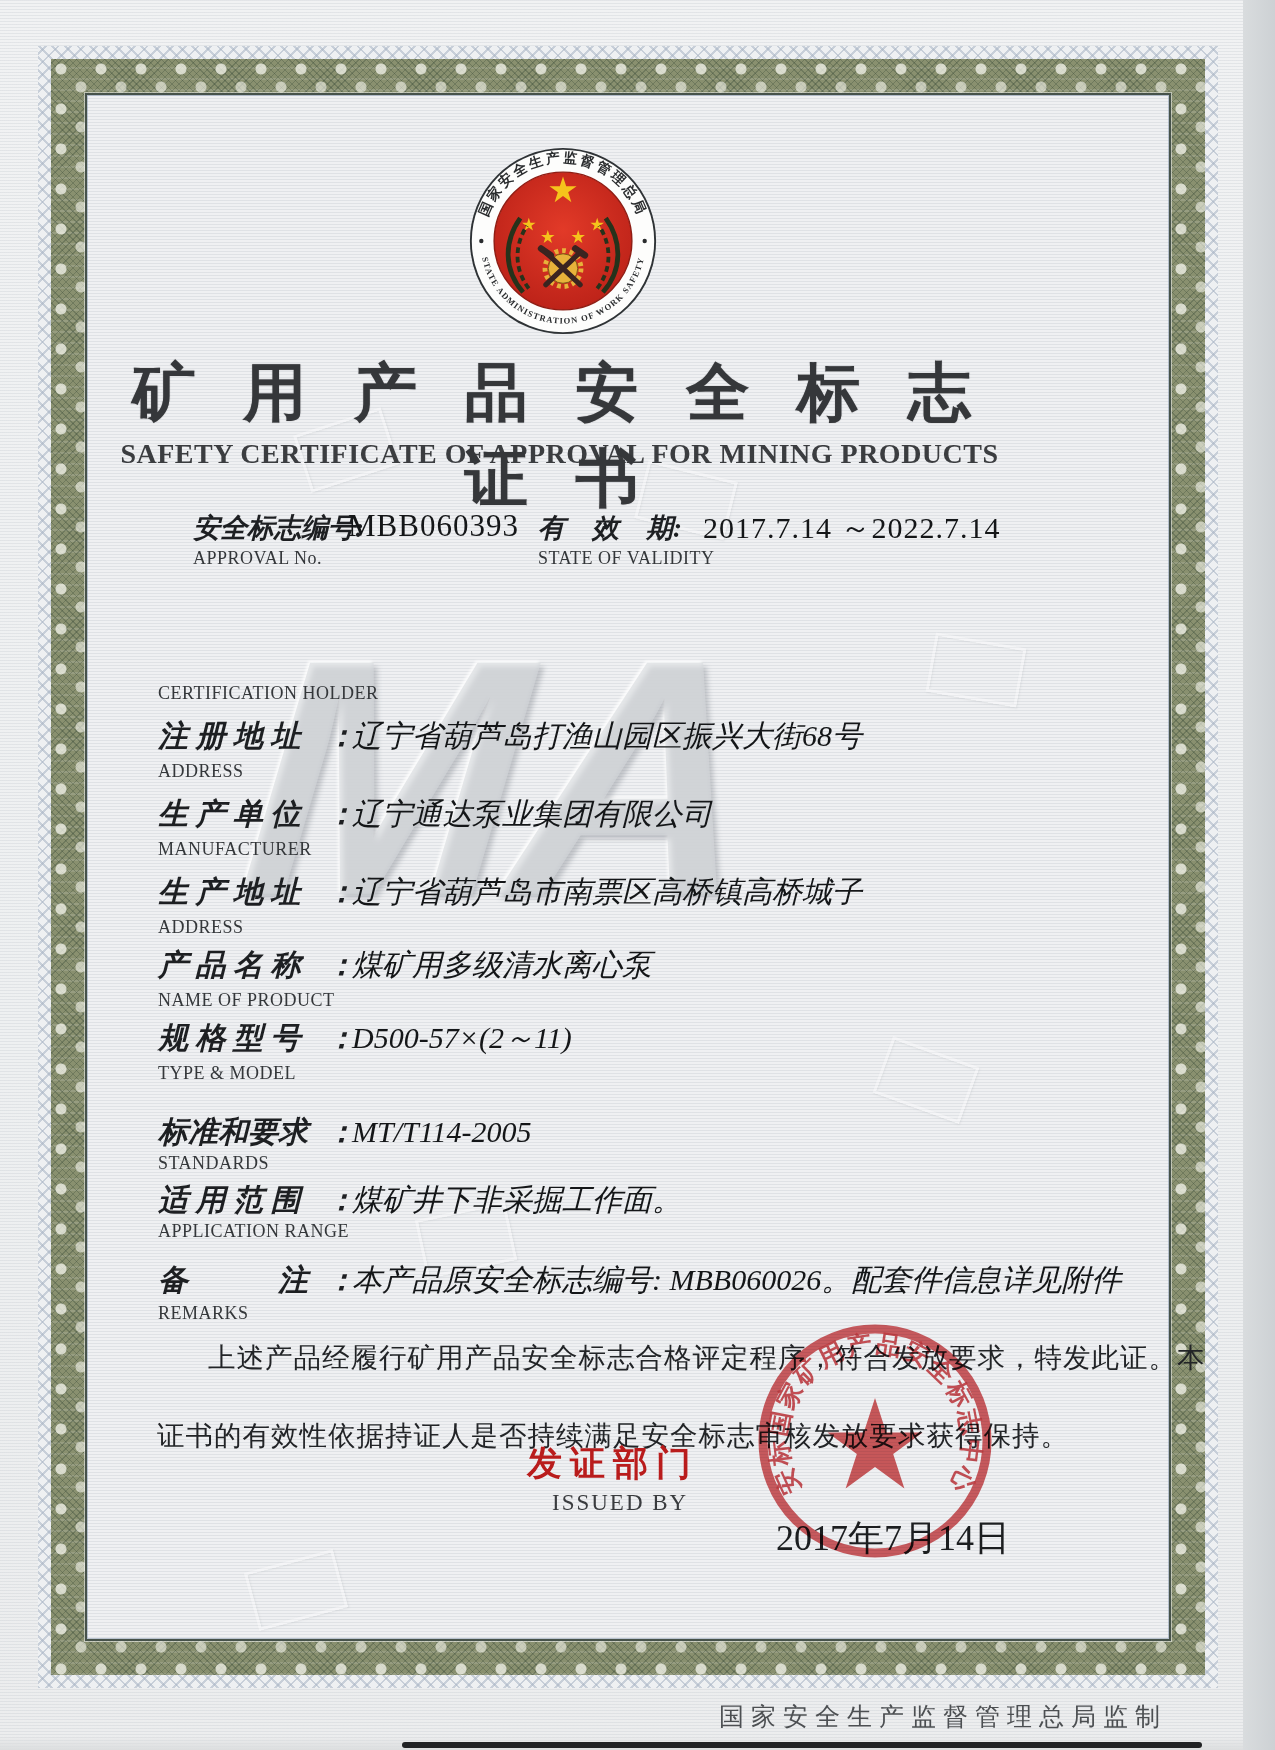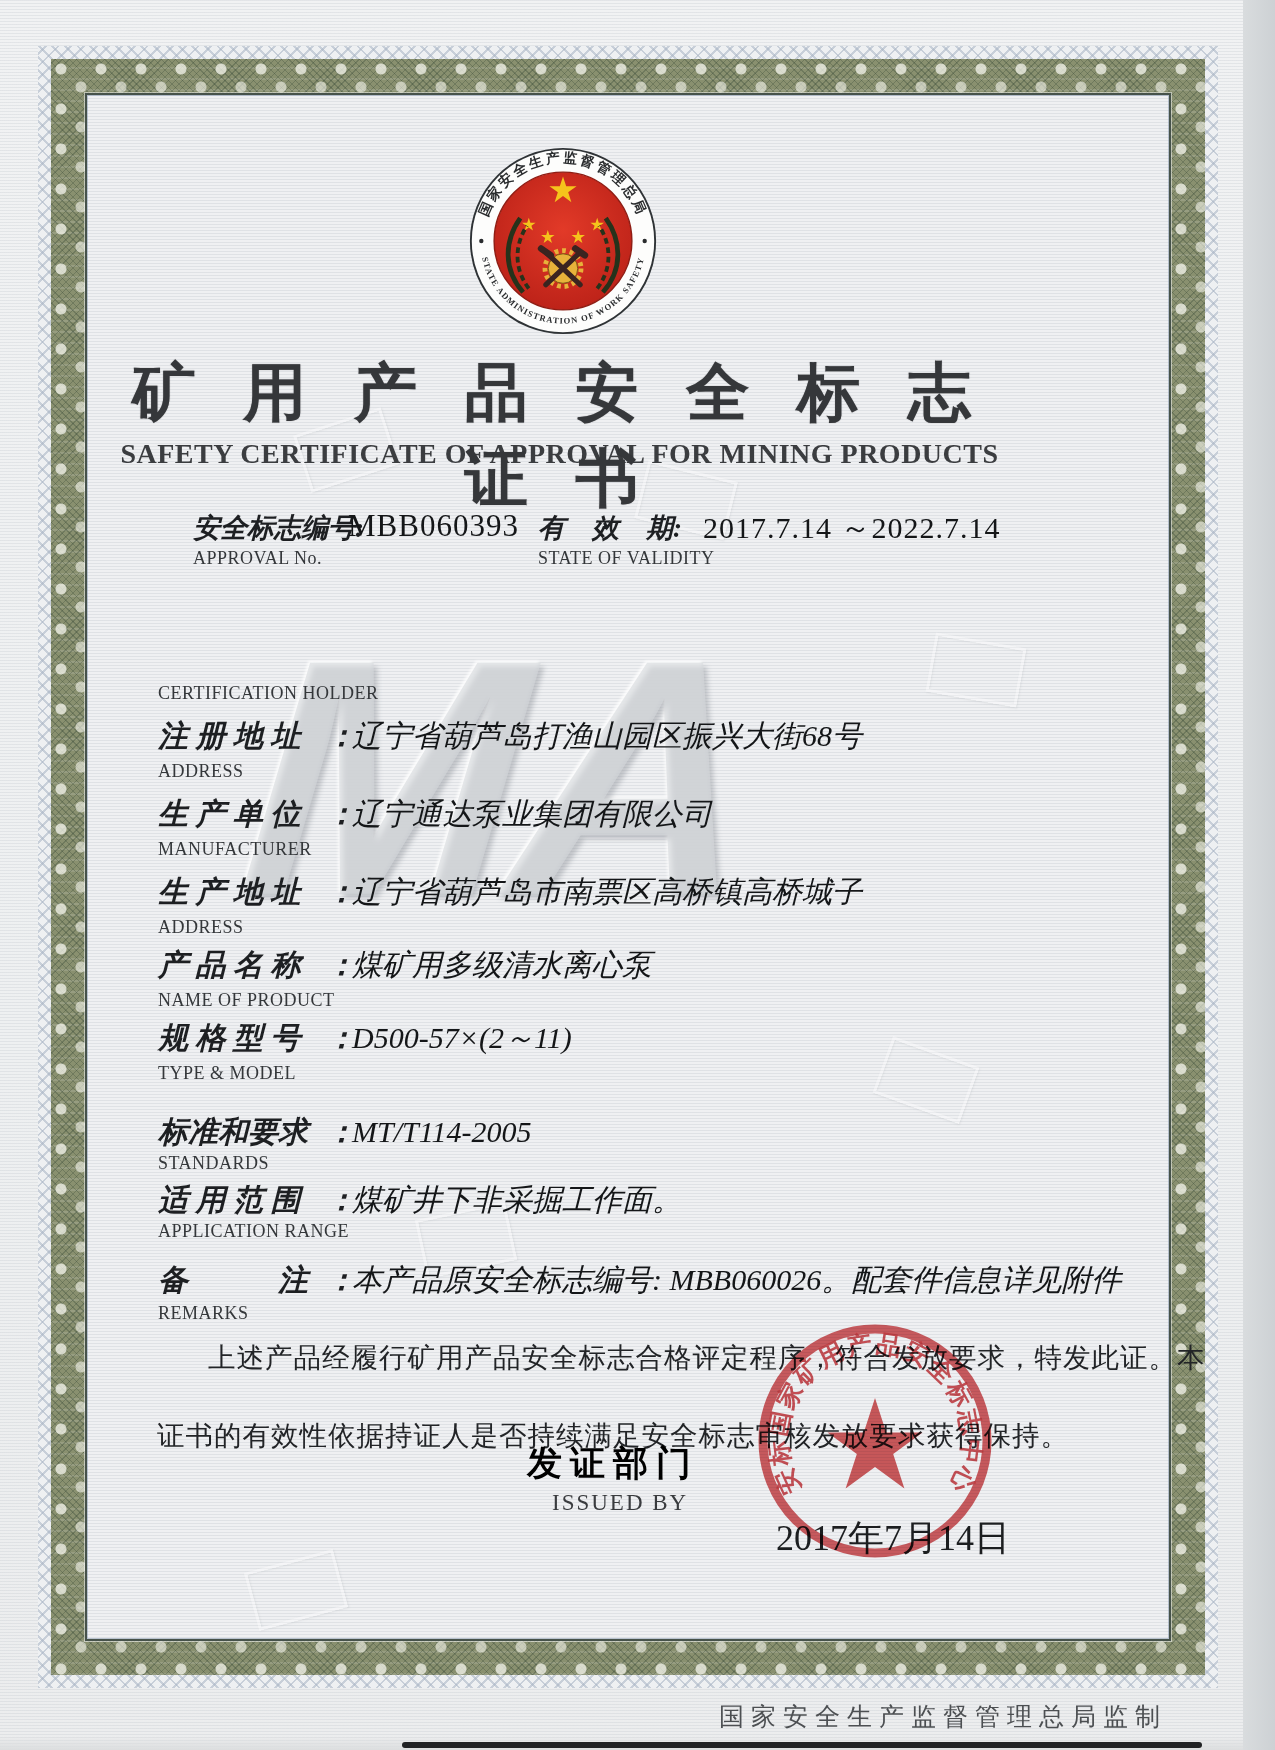--- a/index.html
+++ b/index.html
@@ -107,21 +107,21 @@
   
   .row-cn .lab{display:inline-block;width:168px;white-space:pre;}
   .row-cn .sep{display:inline-block;width:26px;}
   .row-cn{left:158px;top:0;width:980px;}
   .row-en{left:158px;}
 
   
   .stmt{font-size:27.5px;color:#222427;letter-spacing:1px;white-space:pre;}
 
   
-  .issued-cn{left:527px;top:1440px;font-size:35px;font-weight:600;letter-spacing:8px;color:#000000;}
+  .issued-cn{left:527px;top:1440px;font-size:35px;font-weight:600;letter-spacing:8px;color:#b91c1c;}
   .issued-en{left:552px;top:1490px;font-size:23px;letter-spacing:2px;color:#3a3c3f;}
   .issue-date{left:776px;top:1514px;font-size:36px;z-index:3;color:#1c1e20;}
   .stamp{left:750px;top:1316px;width:250px;height:250px;z-index:5;mix-blend-mode:multiply;opacity:.92;}
 
   
   .footer{
     right:108px;top:1700px;font-size:25px;letter-spacing:7px;
     color:#4c4f52;font-weight:500;z-index:3;
   }
 </style>

